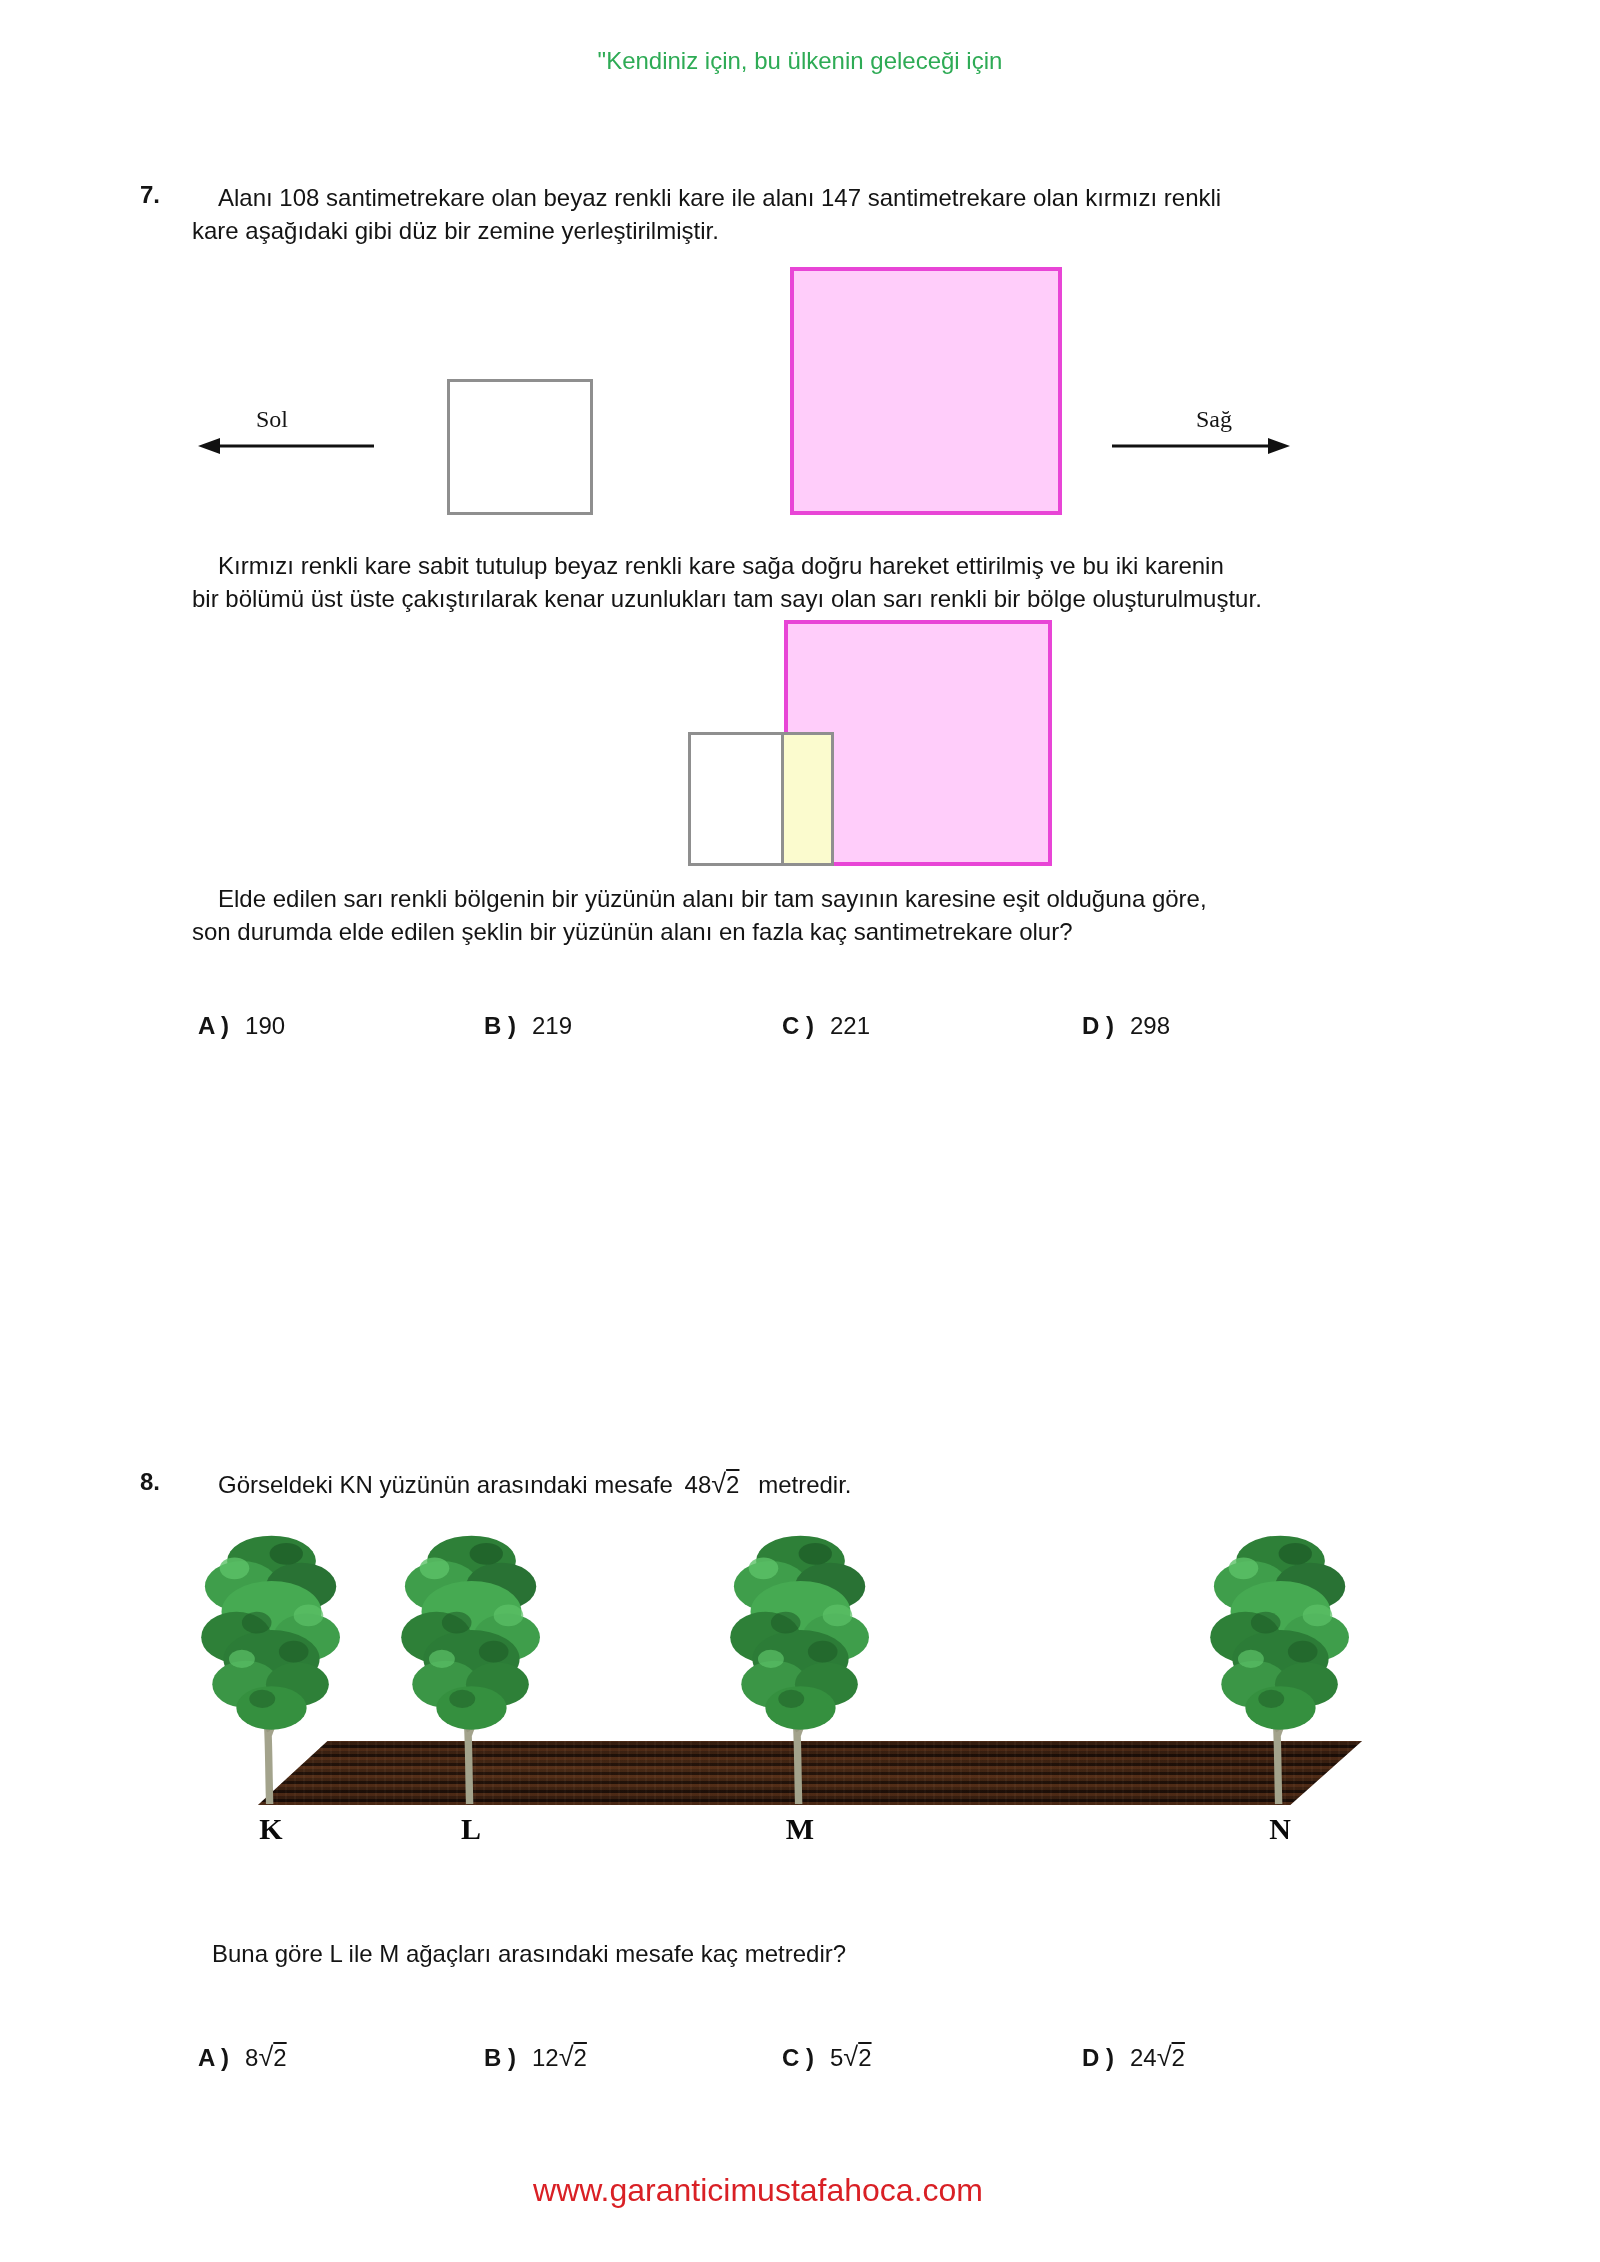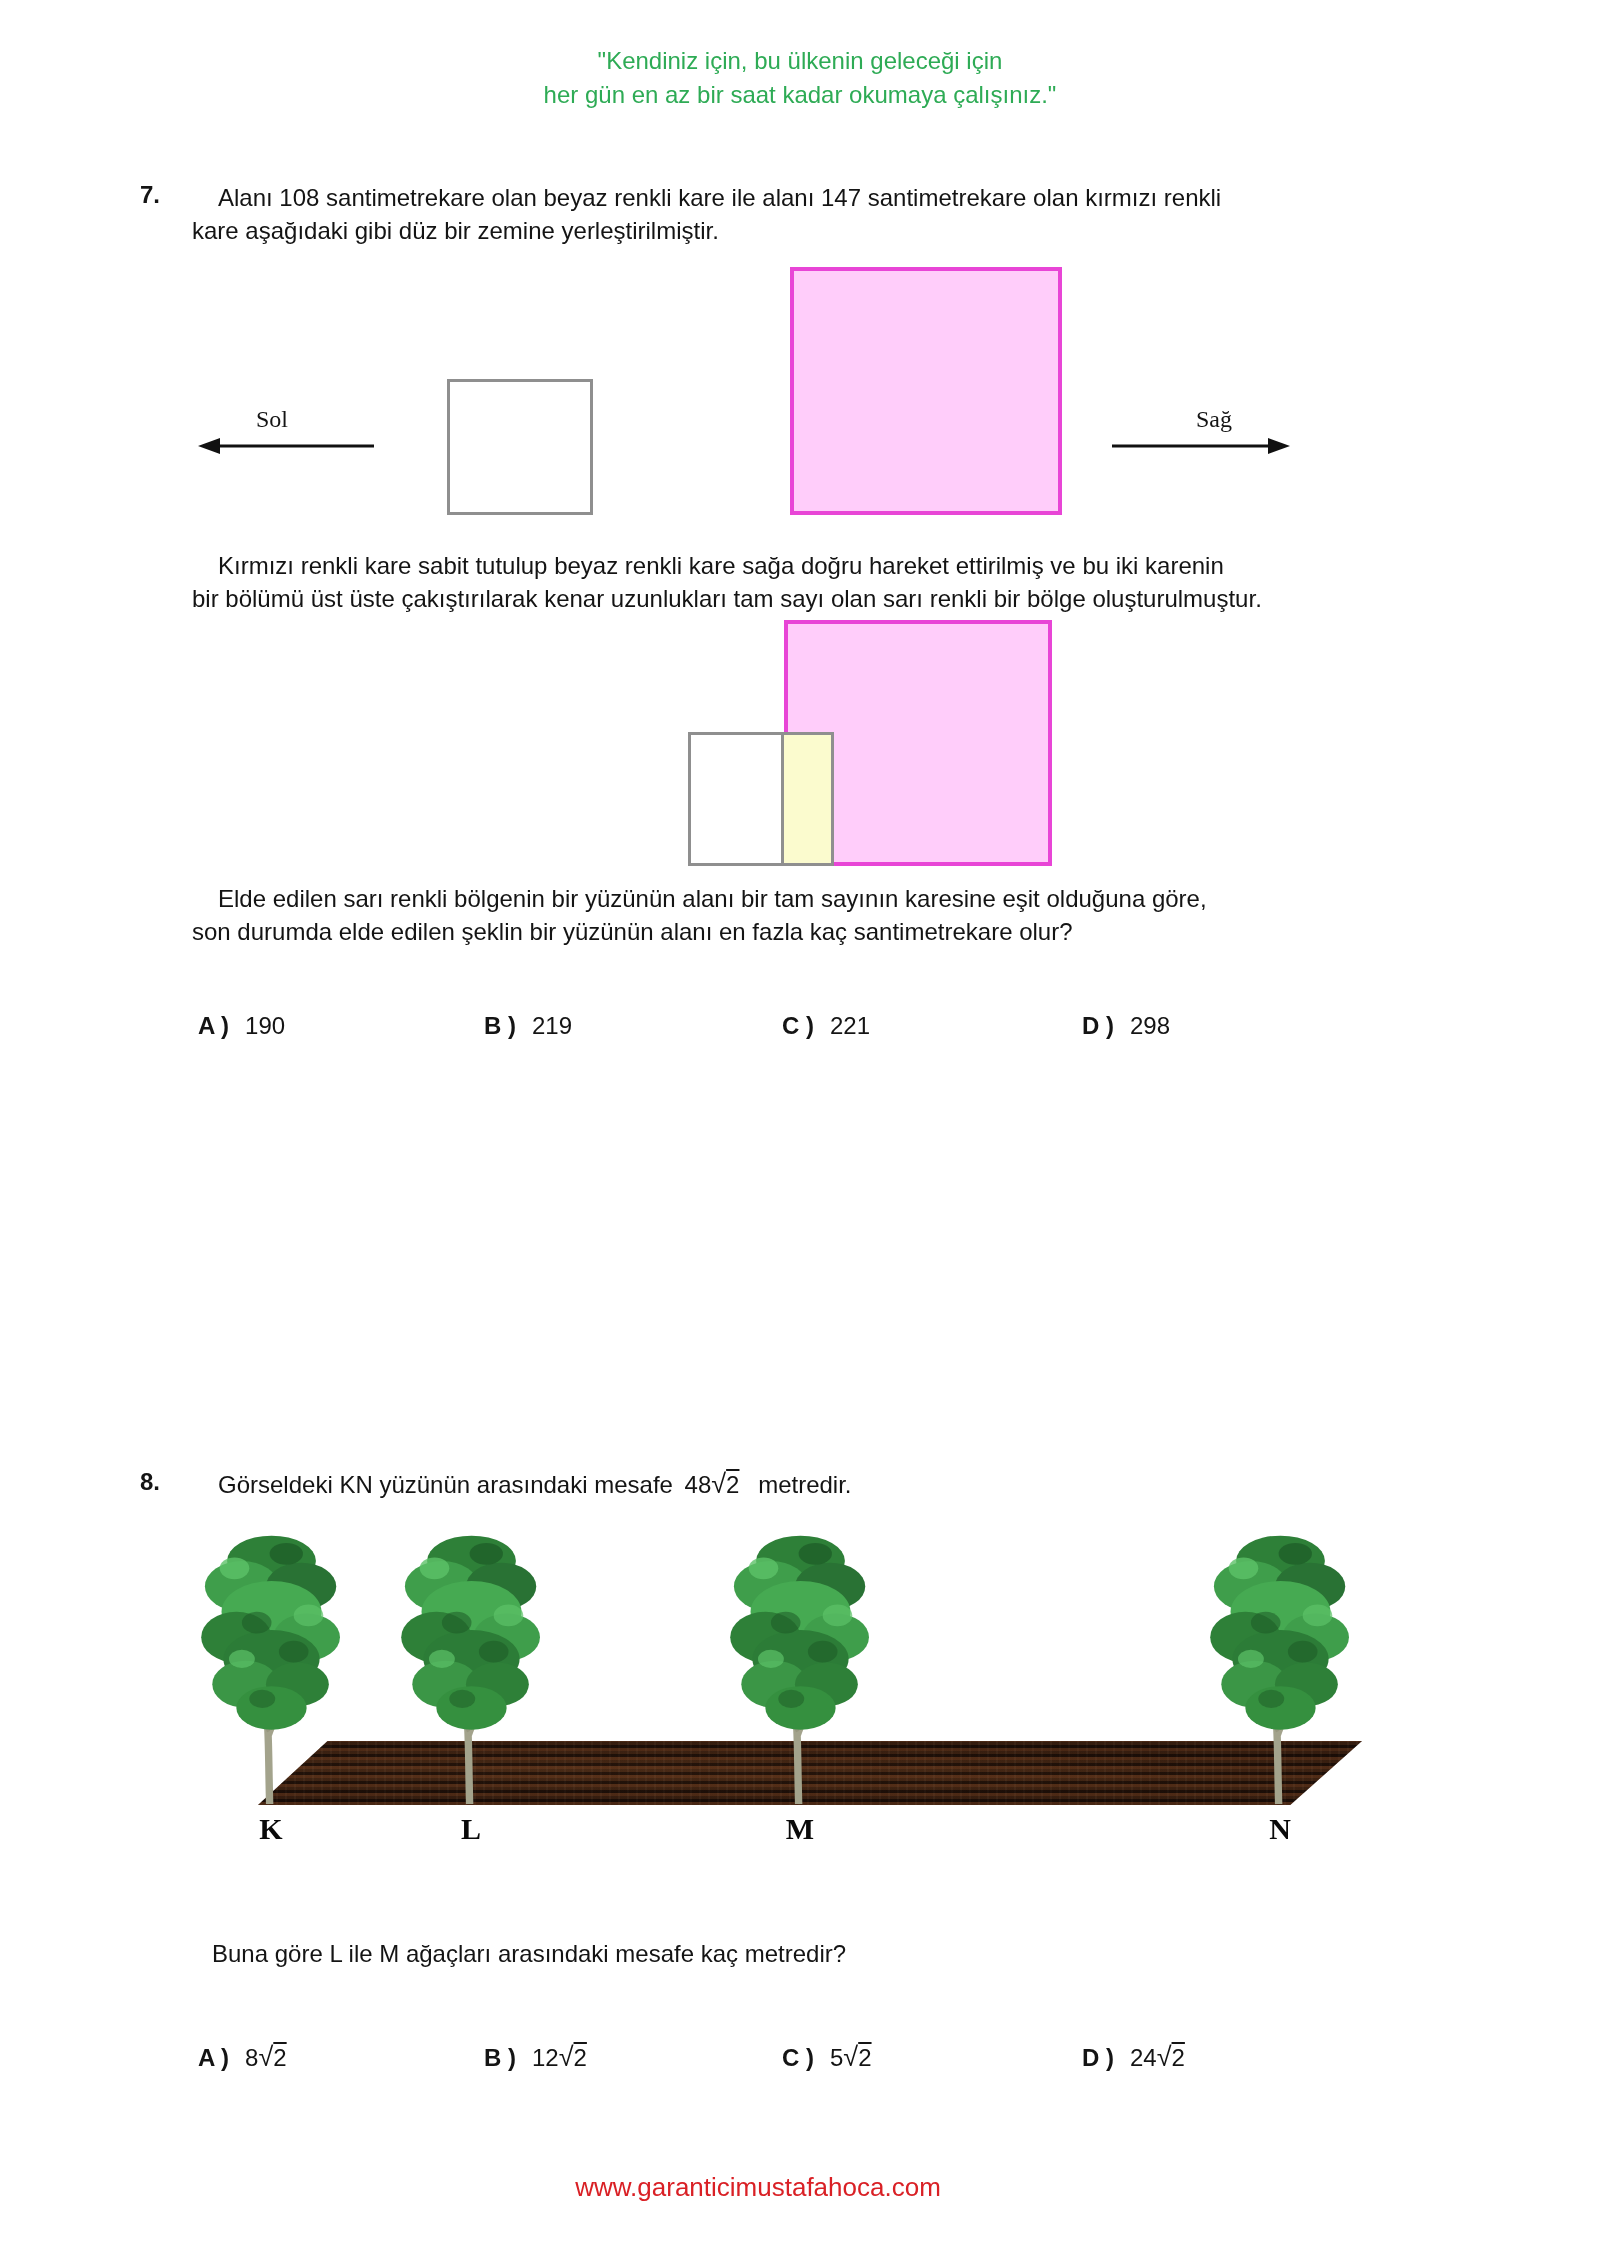--- a/index.html
+++ b/index.html
@@ -54,31 +54,30 @@
   .tree-label{
     position:absolute; top:1812px; width:90px;
     text-align:center;
     font-family:"Liberation Serif", serif;
     font-weight:bold; font-size:30px; color:#0a0a0a;
   }
   
   .footer{
     left:0; width:1516px; top:2172px;
     text-align:center;
-    font-size:26px;
+    font-size:32px;
   }
 </style>
 </head>
 <body>
 
 <div id="page">
 
   <div class="abs quote" style="color:#2eab55;">
     <div>"Kendiniz için, bu ülkenin geleceği için</div>
-    <div>her gün en az bir saat kadar okumaya çalışınız."</div>
   </div>
 
   <div class="abs qnum" style="left:140px; top:181px;">7.</div>
 
   <div class="abs para" style="left:192px; top:181px;">
     <div class="indent">Alanı 108 santimetrekare olan beyaz renkli kare ile alanı 147 santimetrekare olan kırmızı renkli</div>
     <div>kare aşağıdaki gibi düz bir zemine yerleştirilmiştir.</div>
   </div>
 
   <div class="abs dir-label" style="left:212px; top:406px;">Sol</div>

